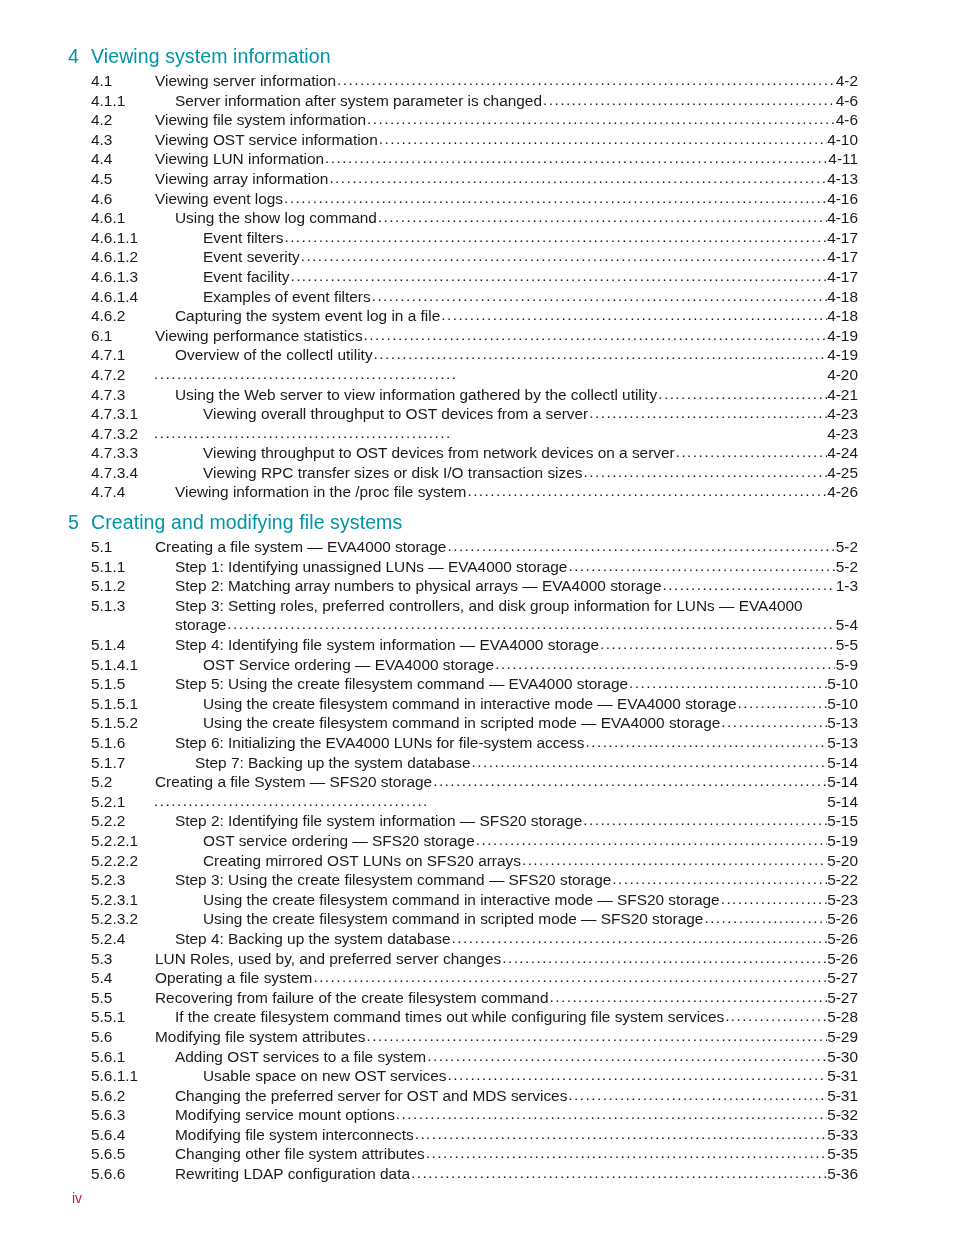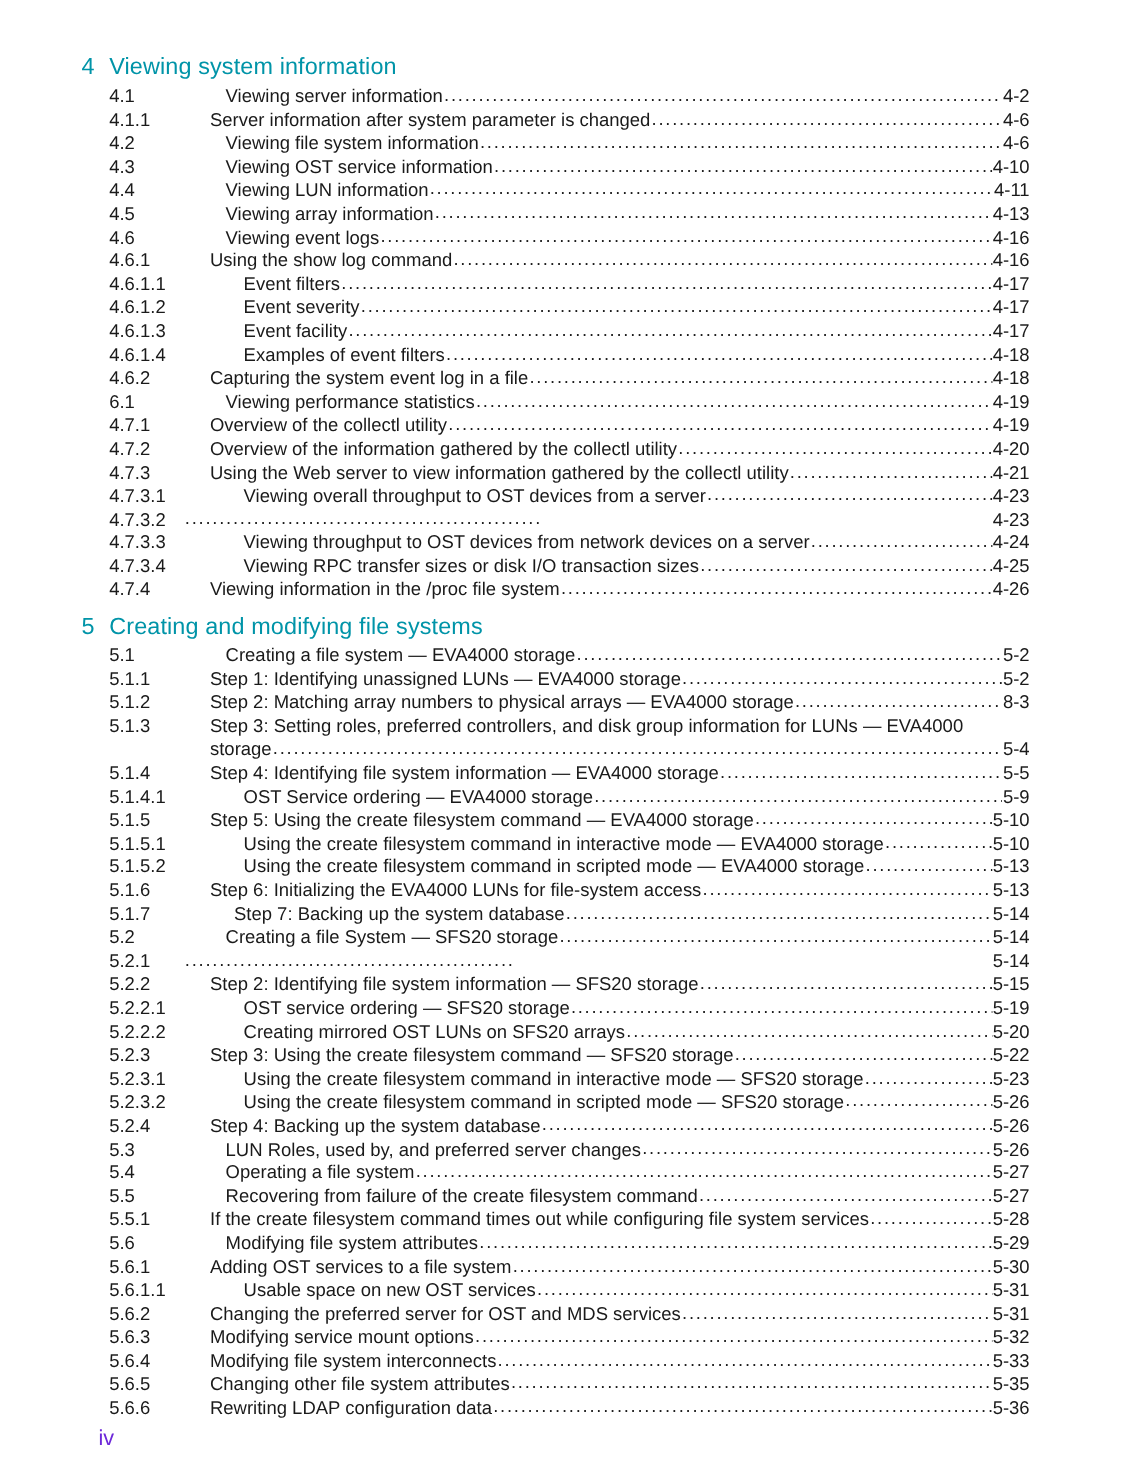--- a/index.html
+++ b/index.html
@@ -83,42 +83,42 @@
     font-size: 15.4px;
     color: #1a1a1a;
   }
   .entry .pageno {
     flex: 0 0 auto;
     text-align: right;
     padding-left: 0px;
   }
 
   
-  .lvl2 .title { padding-left: 2px; margin-left: 33px; }
+  .lvl2 .title { padding-left: 2px; }
   .lvl3 .title { padding-left: 22px; }
   .lvl4 .title { padding-left: 50px; }
 
   
   .extra .title { padding-left: 42px; }
 
   
   .entry.cont .num { visibility: hidden; }
 
   
   .entry.nodots .leader { visibility: hidden; }
   .entry.nodots .pageno { visibility: hidden; }
 
   
   .footer {
     position: absolute;
-    left: 82px;
+    left: 72px;
     bottom: 28px;
-    font-size: 18px;
+    font-size: 14px;
     line-height: 18px;
-    color: #6d28d9;
+    color: #be185d;
   }
 </style>
 </head>
 <body>
 
 <div class="page">
   <div class="toc" id="toc-root">
       <div class="chapter first">
         <span class="num">4</span>
         <span class="title">Viewing system information</span>
@@ -208,21 +208,20 @@
         <span class="pageno">4-19</span>
       </div>
       <div class="entry lvl3">
         <span class="num">4.7.1</span>
         <span class="title">Overview of the collectl utility</span>
         <span class="leader">...........................................................................................</span>
         <span class="pageno">4-19</span>
       </div>
       <div class="entry lvl3">
         <span class="num">4.7.2</span>
-        <span class="title">Overview of the information gathered by the collectl utility</span>
         <span class="leader">.....................................................</span>
         <span class="pageno">4-20</span>
       </div>
       <div class="entry lvl3">
         <span class="num">4.7.3</span>
         <span class="title">Using the Web server to view information gathered by the collectl utility</span>
         <span class="leader">..................................</span>
         <span class="pageno">4-21</span>
       </div>
       <div class="entry lvl4">
@@ -267,21 +266,21 @@
       <div class="entry lvl3">
         <span class="num">5.1.1</span>
         <span class="title">Step 1: Identifying unassigned LUNs — EVA4000 storage</span>
         <span class="leader">......................................................</span>
         <span class="pageno">5-2</span>
       </div>
       <div class="entry lvl3">
         <span class="num">5.1.2</span>
         <span class="title">Step 2: Matching array numbers to physical arrays — EVA4000 storage</span>
         <span class="leader">...................................</span>
-        <span class="pageno">8-3</span>
+        <span class="pageno">1-3</span>
       </div>
       <div class="entry lvl3 nodots">
         <span class="num">5.1.3</span>
         <span class="title">Step 3: Setting roles, preferred controllers, and disk group information for LUNs — EVA4000</span>
         <span class="leader">.......</span>
         <span class="pageno">5-4</span>
       </div>
       <div class="entry cont lvl3">
         <span class="num">5.1.3</span>
         <span class="title">storage</span>

